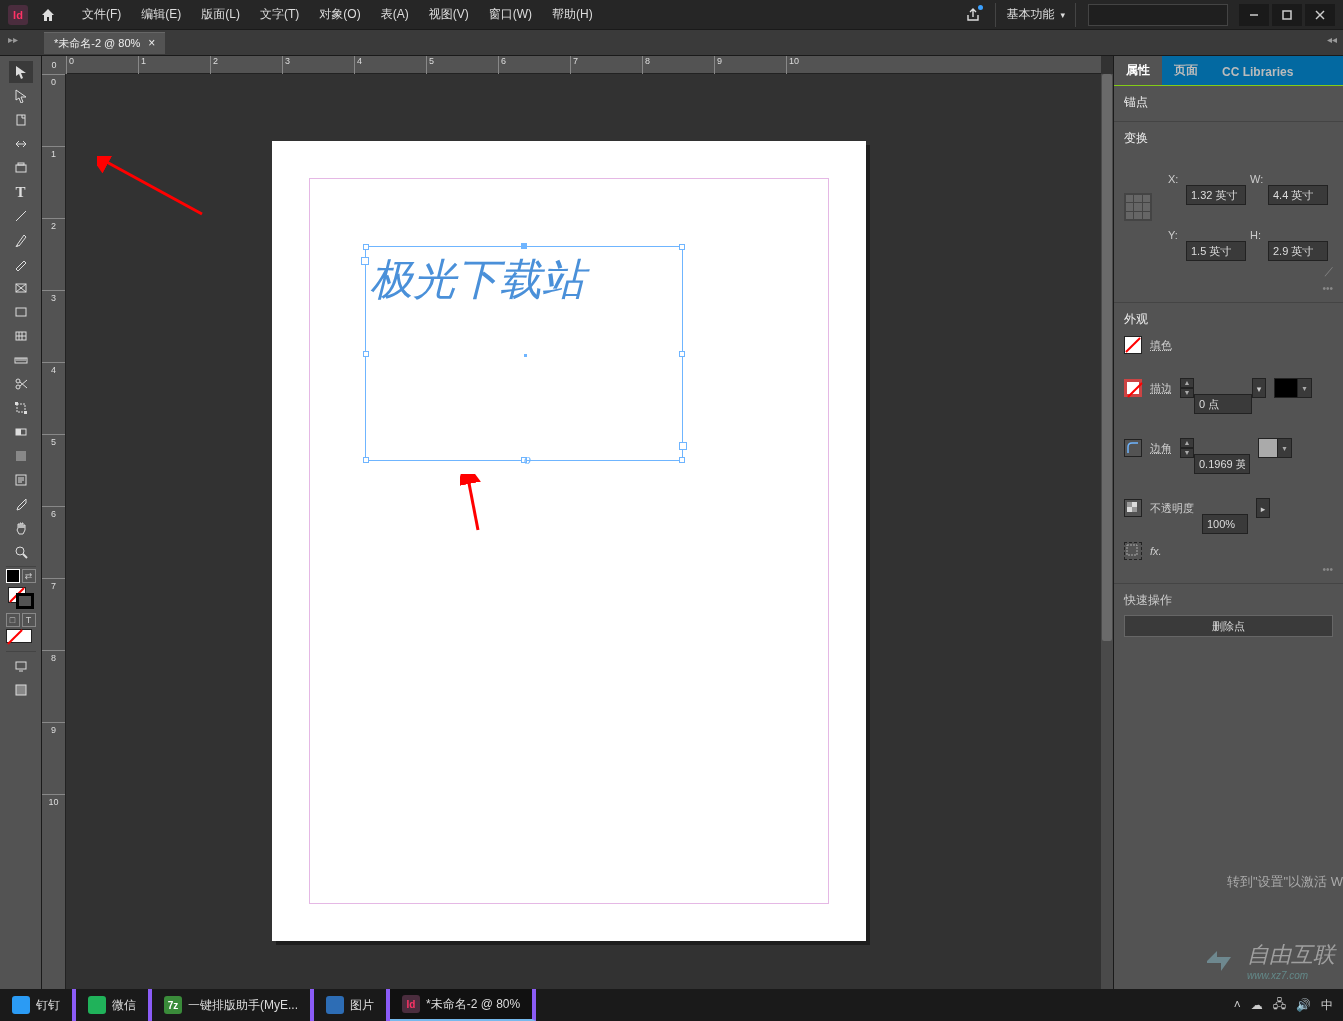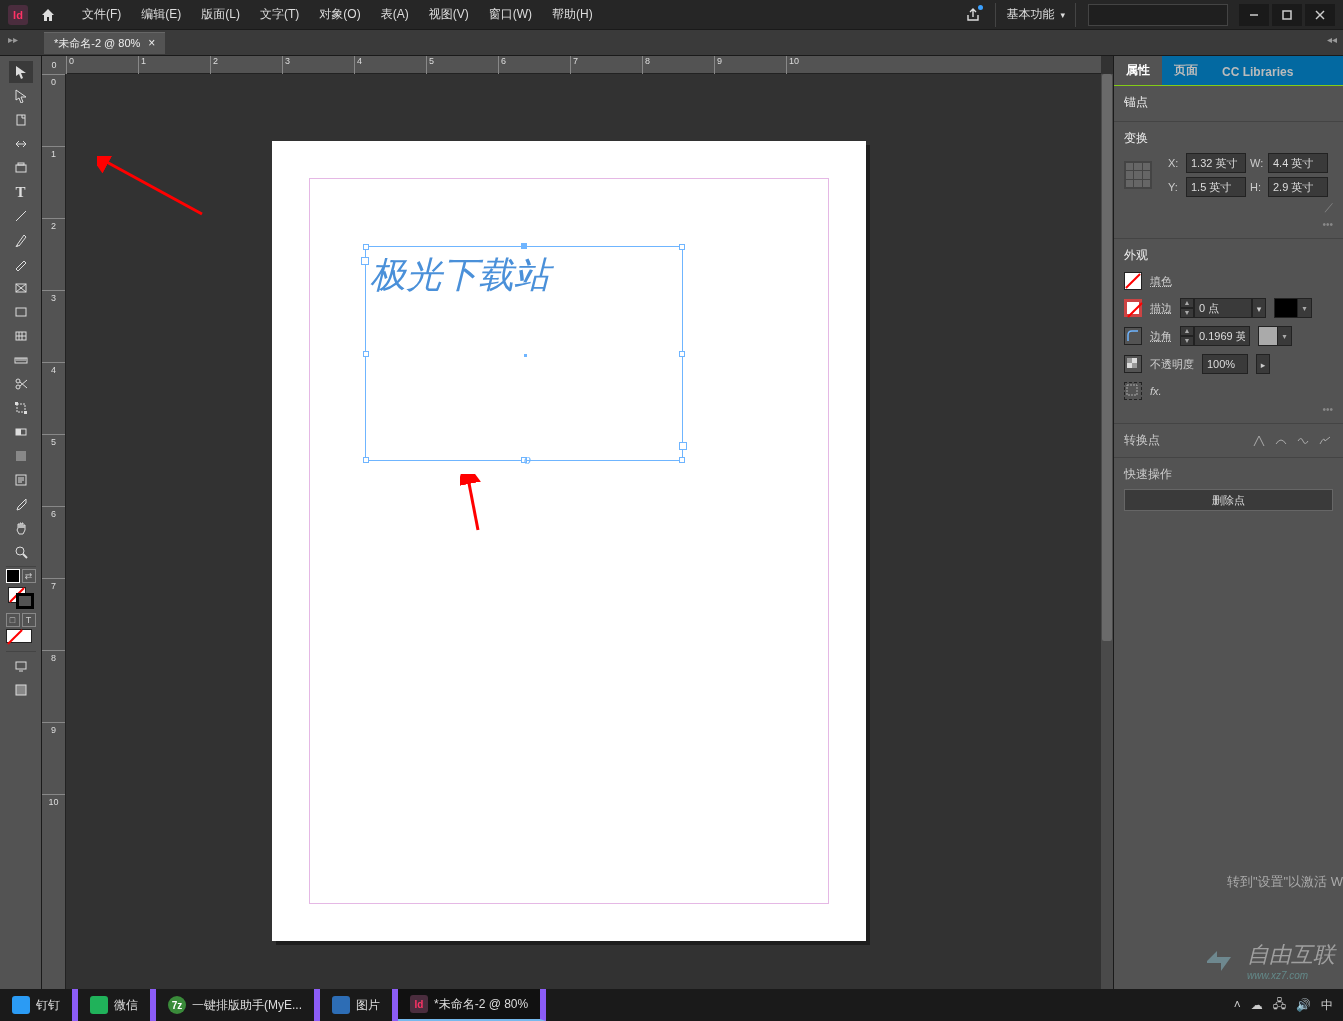--- a/index.html
+++ b/index.html
@@ -48,21 +48,21 @@
 .ruler-corner { position: absolute; left: 0; top: 0; width: 24px; height: 18px; background: #535353; font-size: 9px; color: #ddd; display: flex; align-items: center; justify-content: center; }
 .page { position: absolute; left: 230px; top: 85px; width: 594px; height: 800px; background: #fff; box-shadow: 4px 4px 0 rgba(0,0,0,0.4); }
 .page-margin { position: absolute; left: 37px; top: 37px; right: 37px; bottom: 37px; border: 1px solid #e5b8e5; }
 .text-frame { position: absolute; left: 323px; top: 190px; width: 318px; height: 215px; border: 1px solid #6fb5ff; }
 .tf-handle { position: absolute; width: 6px; height: 6px; background: #fff; border: 1px solid #6fb5ff; }
 .tf-handle.tl { top: -3px; left: -3px; } .tf-handle.tm { top: -4px; left: 50%; margin-left: -3px; background: #6fb5ff; } .tf-handle.tr { top: -3px; right: -3px; }
 .tf-handle.ml { top: 50%; left: -3px; margin-top: -3px; } .tf-handle.mr { top: 50%; right: -3px; margin-top: -3px; }
 .tf-handle.bl { bottom: -3px; left: -3px; } .tf-handle.bm { bottom: -3px; left: 50%; margin-left: -3px; } .tf-handle.br { bottom: -3px; right: -3px; }
 .tf-inport { position: absolute; left: -5px; top: 10px; width: 8px; height: 8px; border: 1px solid #6fb5ff; background: #fff; }
 .tf-outport { position: absolute; right: -5px; bottom: 10px; width: 8px; height: 8px; border: 1px solid #6fb5ff; background: #fff; }
-.tf-text { font-family: "SimSun","宋体",serif; font-size: 36px; color: #4a90d9; padding: 4px; font-style: italic; }
+.tf-text { font-family: "SimSun","宋体",serif; font-size: 43px; color: #4a90d9; padding: 4px; font-style: italic; }
 .tf-center { position: absolute; left: 50%; top: 50%; width: 3px; height: 3px; background: #6fb5ff; }
 .tf-rotate { position: absolute; left: 50%; bottom: -8px; font-style: italic; color: #6fb5ff; font-size: 14px; font-family: serif; }
 
 
 .arrow1 { position: absolute; left: 55px; top: 100px; width: 110px; height: 60px; pointer-events: none; }
 .arrow2 { position: absolute; left: 418px; top: 418px; width: 28px; height: 60px; pointer-events: none; }
 
 
 .vscroll { position: absolute; right: 0; top: 18px; bottom: 0; width: 12px; background: #4a4a4a; }
 .vscroll-thumb { position: absolute; left: 1px; right: 1px; top: 0; height: 62%; background: #6a6a6a; border-radius: 2px; }
@@ -70,21 +70,21 @@
 
 .rpanel { width: 230px; background: #535353; border-left: 1px solid #1a1a1a; display: flex; flex-direction: column; }
 .panel-tabs { height: 30px; background: #0369a1; display: flex; align-items: flex-end; border-bottom: 1px solid #84cc16; font-weight: bold; }
 .ptab { padding: 6px 12px; cursor: pointer; color: #bbb; }
 .ptab.active { background: #535353; color: #fff; }
 .panel-section { border-bottom: 1px solid #444; padding: 8px 10px; }
 .panel-section .sec-title { color: #eee; margin-bottom: 2px; }
 .xform { display: grid; grid-template-columns: 40px 14px 60px 14px 60px; gap: 4px; align-items: center; font-size: 11px; margin-top: 6px; }
 .ref-grid { width: 28px; height: 28px; background: #444; display: grid; grid-template-columns: repeat(3,1fr); grid-template-rows: repeat(3,1fr); gap: 1px; padding: 2px; grid-row: span 2; }
 .ref-grid span { background: #666; }
-.val-input { height: 20px; background: #3a3a3a; border: 1px solid #222; color: #ddd; padding: 0 4px; font-size: 11px; width: 100%; }
+.val-input { height: 20px; background: #3a3a3a; border: 1px solid #222; color: #ddd; padding: 0 4px; font-size: 11px; width: 100%; margin-top: 32px; }
 .appearance-row { display: flex; align-items: center; gap: 8px; margin-top: 8px; font-size: 11px; }
 .swatch { width: 18px; height: 18px; border: 1px solid #222; position: relative; }
 .swatch.none { background: #fff; } .swatch.none::after { content:''; position:absolute; left:-2px; top:7px; width:20px; height:2px; background:#f00; transform:rotate(-45deg); }
 .swatch.corner { display:flex; align-items:center; justify-content:center; }
 .label-u { text-decoration: underline dotted; color: #ccc; cursor: pointer; }
 .spinner { display: flex; align-items: center; }
 .spinner-btns { display: flex; flex-direction: column; }
 .spinner-btns button { width: 14px; height: 10px; background: #3a3a3a; border: 1px solid #222; color: #aaa; font-size: 7px; line-height: 8px; cursor: pointer; }
 .dd-swatch { width: 38px; height: 20px; background: #000; border: 1px solid #222; display: flex; }
 .dd-swatch .arrow { width: 14px; background: #3a3a3a; display: flex; align-items: center; justify-content: center; font-size: 8px; color: #aaa; border-left:1px solid #222;}
@@ -98,21 +98,21 @@
 .constrain-icon { color: #888; }
 
 
 .wm1 { position: absolute; right: 0; bottom: 130px; color: #aaa; }
 .wm1 .l1 { font-size: 26px; } .wm1 .l2 { font-size: 13px; }
 .wm2 { position: absolute; right: 8px; bottom: 40px; color: #ddd; font-size: 22px; opacity: 0.55; display:flex; align-items:center; gap:12px; font-style: italic; }
 .wm2 .url { font-size: 10px; color: #7cc; opacity: 0.8; }
 
 
 .taskbar { position: absolute; left: 0; right: 0; bottom: 0; height: 32px; background: #1a1a1a; display: flex; align-items: center; }
-.tb-item { height: 32px; padding: 0 12px; display: flex; align-items: center; gap: 6px; cursor: pointer; color: #ddd; border-right: 6px solid #8b5cf6; font-size: 12px; }
+.tb-item { height: 32px; padding: 0 12px; display: flex; align-items: center; gap: 6px; cursor: pointer; color: #ddd; border-right: 4px solid #8b5cf6; font-size: 12px; }
 .tb-item.active { background: #111; border-bottom: 2px solid #76b9ed; }
 .tb-spacer { flex: 1; }
 .tb-tray { display: flex; align-items: center; gap: 10px; padding: 0 10px; font-size: 12px; color: #ccc; }
 .tb-ico { width: 18px; height: 18px; display: inline-flex; align-items: center; justify-content: center; border-radius: 3px; font-size: 10px; font-weight: bold; }
 </style>
 </head>
 <body>
 
 <div class="menubar">
   <div class="id-logo">Id</div>
@@ -497,45 +497,20 @@
 
       <div class="appearance-row">
         <div class="swatch" style="background:#535353;border-style:dashed;"><svg width="14" height="14">
               <rect x="2" y="2" width="10" height="10" fill="none" stroke="#aaa" stroke-dasharray="2 1"></rect>
             </svg></div>
         <span style="font-style:italic;">fx.</span>
       </div>
       <div class="panel-more">•••</div>
     </div>
 
-    <div class="tpoint-row">
-      <span>转换点</span>
-      <div class="tpoint-icons">
-        <span>
-            <svg width="14" height="14">
-              <path d="M2 12 L7 2 L12 12" fill="none" stroke="#aaa"></path>
-            </svg>
-          </span>
-        <span>
-            <svg width="14" height="14">
-              <path d="M2 10 Q7 2 12 10" fill="none" stroke="#aaa"></path>
-            </svg>
-          </span>
-        <span>
-            <svg width="14" height="14">
-              <path d="M2 7 Q5 2 7 7 Q9 12 12 7" fill="none" stroke="#aaa"></path>
-            </svg>
-          </span>
-        <span>
-            <svg width="14" height="14">
-              <path d="M2 10 Q6 2 7 7 L12 3" fill="none" stroke="#aaa"></path>
-            </svg>
-          </span>
-      </div>
-    </div>
 
     <div class="quick-ops">
       <div class="sec-title">快速操作</div>
       <button class="quick-btn">删除点</button>
     </div>
   </div>
 </div>
 
 <div class="wm1">
   <div class="l2">转到"设置"以激活 W</div>
@@ -554,21 +529,21 @@
   <div id="taskbar-items" style="display:flex;">
       <div class="tb-item">
         <span class="tb-ico" style="background: rgb(43, 155, 244); color: rgb(255, 255, 255);"></span>
         <span>钉钉</span>
       </div>
       <div class="tb-item">
         <span class="tb-ico" style="background: rgb(32, 178, 90); color: rgb(255, 255, 255);"></span>
         <span>微信</span>
       </div>
       <div class="tb-item">
-        <span class="tb-ico" style="background: rgb(58, 139, 58); color: rgb(255, 255, 255); border-radius: 9px;">7z</span>
+        <span class="tb-ico" style="background: rgb(58, 139, 58); color: rgb(255, 255, 255);">7z</span>
         <span>一键排版助手(MyE...</span>
       </div>
       <div class="tb-item">
         <span class="tb-ico" style="background: rgb(45, 109, 181); color: rgb(255, 255, 255);"></span>
         <span>图片</span>
       </div>
       <div class="tb-item active">
         <span class="tb-ico" style="background: rgb(75, 45, 62); color: rgb(255, 51, 102);">Id</span>
         <span>*未命名-2 @ 80%</span>
       </div>

